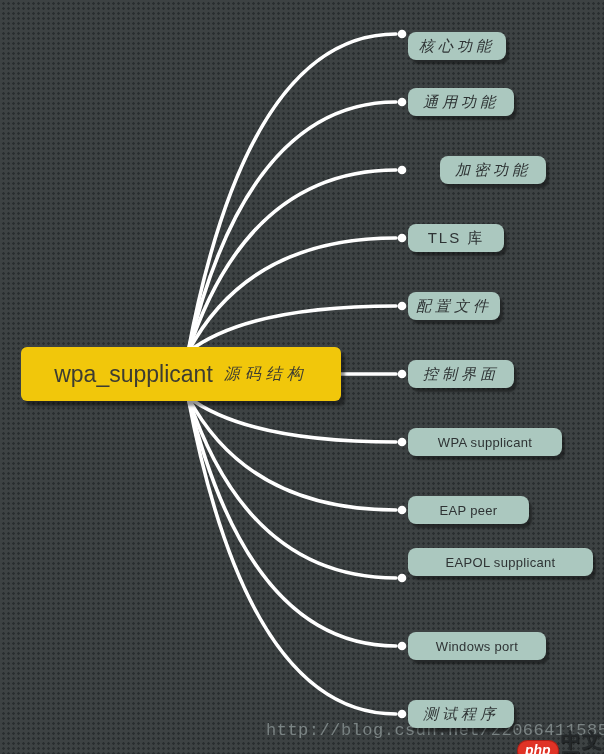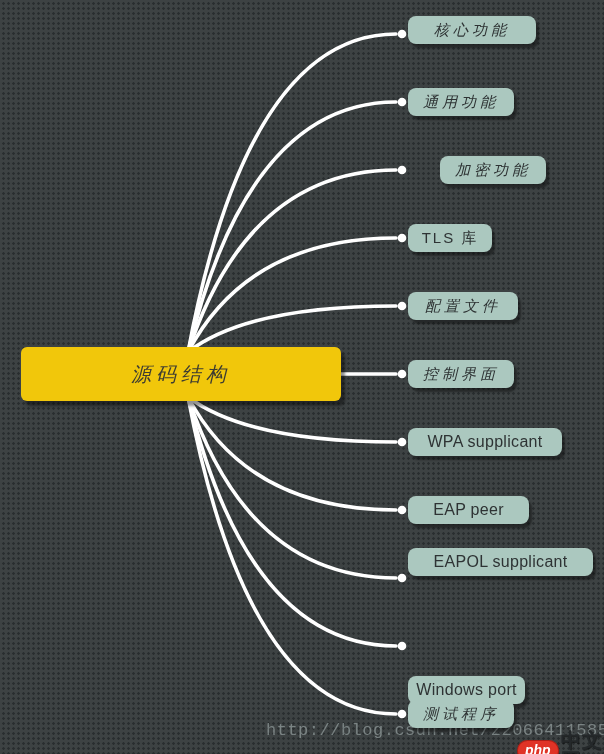--- a/index.html
+++ b/index.html
@@ -20,30 +20,30 @@
   }
   .branch{
     position:absolute;left:408px;height:28px;z-index:2;box-sizing:border-box;
     background:var(--node-fill,#abc8bf);border-radius:8px;
     display:flex;align-items:center;justify-content:center;
     color:var(--node-text,#2e3334);
     box-shadow:3px 4px 2px rgba(0,0,0,0.38);
   }
   .branch.zh span{font-family:"Liberation Serif",serif;font-style:italic;font-size:15px;letter-spacing:4px;font-weight:500;}
   .branch.mixed span{font-family:"Liberation Sans",sans-serif;font-size:15px;letter-spacing:2px;}
-  .branch.en span{font-family:"Liberation Sans",sans-serif;font-size:16px;letter-spacing:0.3px;}
+  .branch.en span{font-family:"Liberation Sans",sans-serif;font-size:13px;letter-spacing:0.3px;}
   .root{
     position:absolute;left:21px;top:347px;width:320px;height:54px;z-index:3;
     background:var(--root-fill,#f1c70b);border-radius:6px;
     display:flex;align-items:center;justify-content:center;gap:11px;
     color:var(--root-text,#3d3c32);
     box-shadow:4px 5px 3px rgba(0,0,0,0.42);
   }
   .root-en{font-family:"Liberation Sans",sans-serif;font-size:23px;}
-  .root-zh{font-family:"Liberation Serif",serif;font-style:italic;font-size:20px;letter-spacing:5px;font-weight:500;}
+  .root-zh{font-family:"Liberation Serif",serif;font-style:italic;font-size:16px;letter-spacing:5px;font-weight:500;}
   .logo{position:absolute;left:517px;top:730px;z-index:5;display:flex;align-items:center;gap:2px;}
   .logo .badge{
     background:var(--badge-color,#e03326);color:#ffffff;
     font-family:"Liberation Sans",sans-serif;font-style:italic;font-weight:bold;
     font-size:14px;line-height:1;padding:3px 8px 4px;border-radius:12px;
     box-shadow:inset 0 0 0 1px rgba(120,10,5,0.5);
   }
   .logo .site{
     font-family:"DejaVu Sans",sans-serif;font-weight:bold;font-size:20px;line-height:1;
     color:#24282a;letter-spacing:1px;text-shadow:1px 1px 0 rgba(0,0,0,0.45);
@@ -75,56 +75,57 @@
       <circle cx="402" cy="578" r="4.3"></circle>
       <path d="M 188 397 Q 248 646 396 646"></path>
       <circle cx="402" cy="646" r="4.3"></circle>
       <path d="M 188 397 Q 248 714 396 714"></path>
       <circle cx="402" cy="714" r="4.3"></circle>
     </svg>
 
   <div class="watermark">http://blog.csdn.net/z2066411585</div>
 
   <div id="branches">
-      <div class="branch zh" style="top: 16px; width: 128px;">
+      <div class="branch zh" style="top: 32px; width: 98px;">
         <span>核心功能</span>
       </div>
       <div class="branch zh" style="top: 88px; width: 106px; align-items: center;">
         <span>通用功能</span>
       </div>
       <div class="branch zh" style="top: 156px; width: 106px; margin-left: 32px;">
         <span>加密功能</span>
       </div>
-      <div class="branch mixed" style="top: 224px; width: 84px;">
+      <div class="branch mixed" style="top: 224px; width: 96px;">
         <span>TLS 库</span>
       </div>
-      <div class="branch zh" style="top: 292px; width: 110px;">
+      <div class="branch zh" style="top: 292px; width: 92px;">
         <span>配置文件</span>
       </div>
       <div class="branch zh" style="top: 360px; width: 106px;">
         <span>控制界面</span>
       </div>
       <div class="branch en" style="top: 428px; width: 154px;">
         <span>WPA supplicant</span>
       </div>
       <div class="branch en" style="top: 496px; width: 121px;">
         <span>EAP peer</span>
       </div>
       <div class="branch en" style="top: 548px; width: 185px;">
         <span>EAPOL supplicant</span>
       </div>
-      <div class="branch en" style="top: 632px; width: 117px; margin-top: 44px;">
+      <div class="branch en" style="top: 632px; width: 138px;">
         <span>Windows port</span>
       </div>
       <div class="branch zh" style="top: 700px; width: 106px;">
         <span>测试程序</span>
       </div>
     </div>
 
   <div class="root">
+    <span class="root-en">wpa_supplicant</span>
     <span class="root-zh">源码结构</span>
   </div>
 
   <div class="logo">
     <span class="badge">php</span>
     <span class="site">中文网</span>
   </div>
 
 </div>
 

